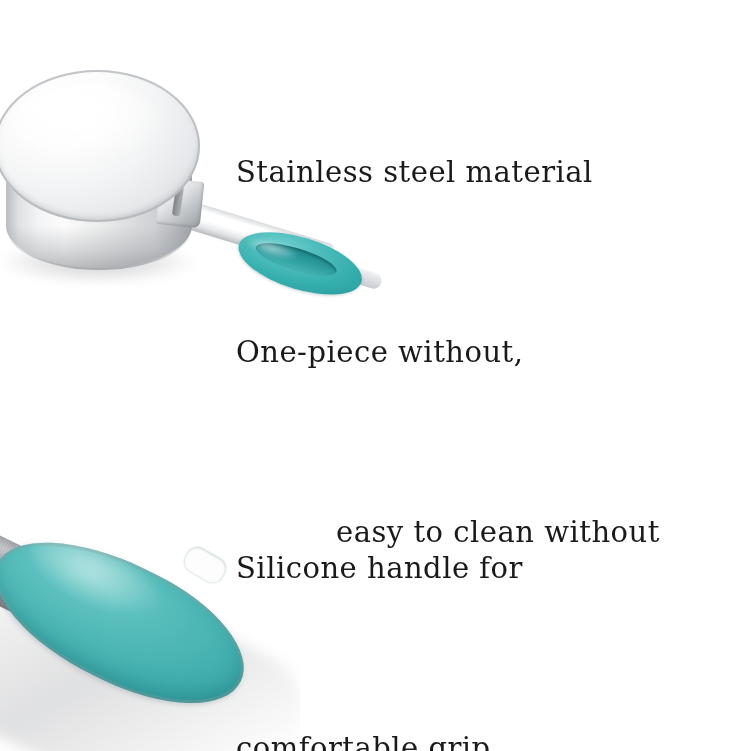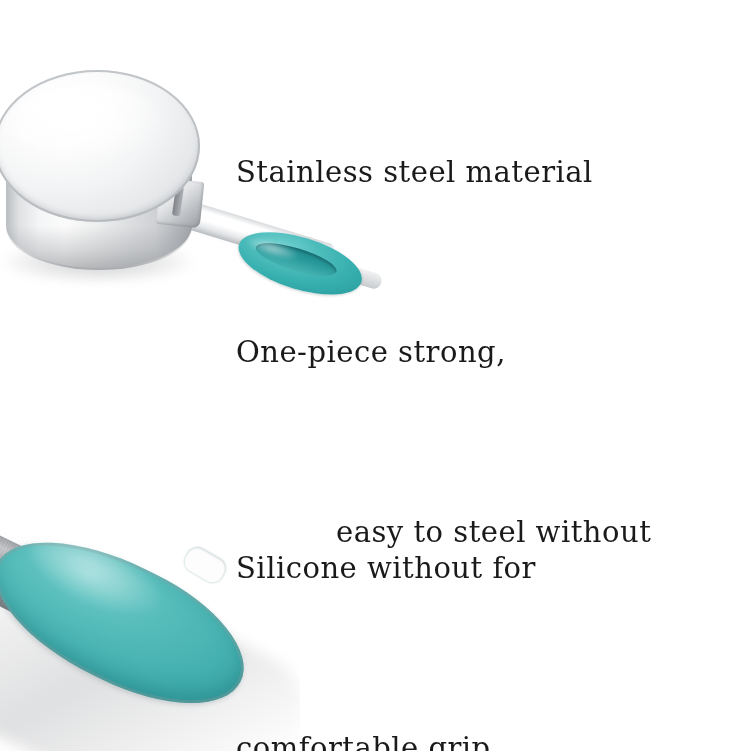--- a/index.html
+++ b/index.html
@@ -435,25 +435,25 @@
       <div class="hc-engraving">p 125mL</div>
       <div class="hc-grip-base"></div>
       <div class="hc-grip-sheen"></div>
       <div class="hc-grip-edge"></div>
       <div class="hc-hole"></div>
     </div>
   </div>
 
   <div class="text-block" id="feature-block-1">
     <span class="text-line">Stainless steel material</span>
-    <span class="text-line">One-piece strong,</span>
-    <span class="text-line indent-1">easy to steel without</span>
+    <span class="text-line">One-piece without,</span>
+    <span class="text-line indent-1">easy to clean without</span>
     
   </div>
 
   <div class="text-block" id="feature-block-2">
-    <span class="text-line">Silicone without for</span>
+    <span class="text-line">Silicone handle for</span>
     <span class="text-line">comfortable grip</span>
     
     
   </div>
 
 </div>
 
 </body></html>

